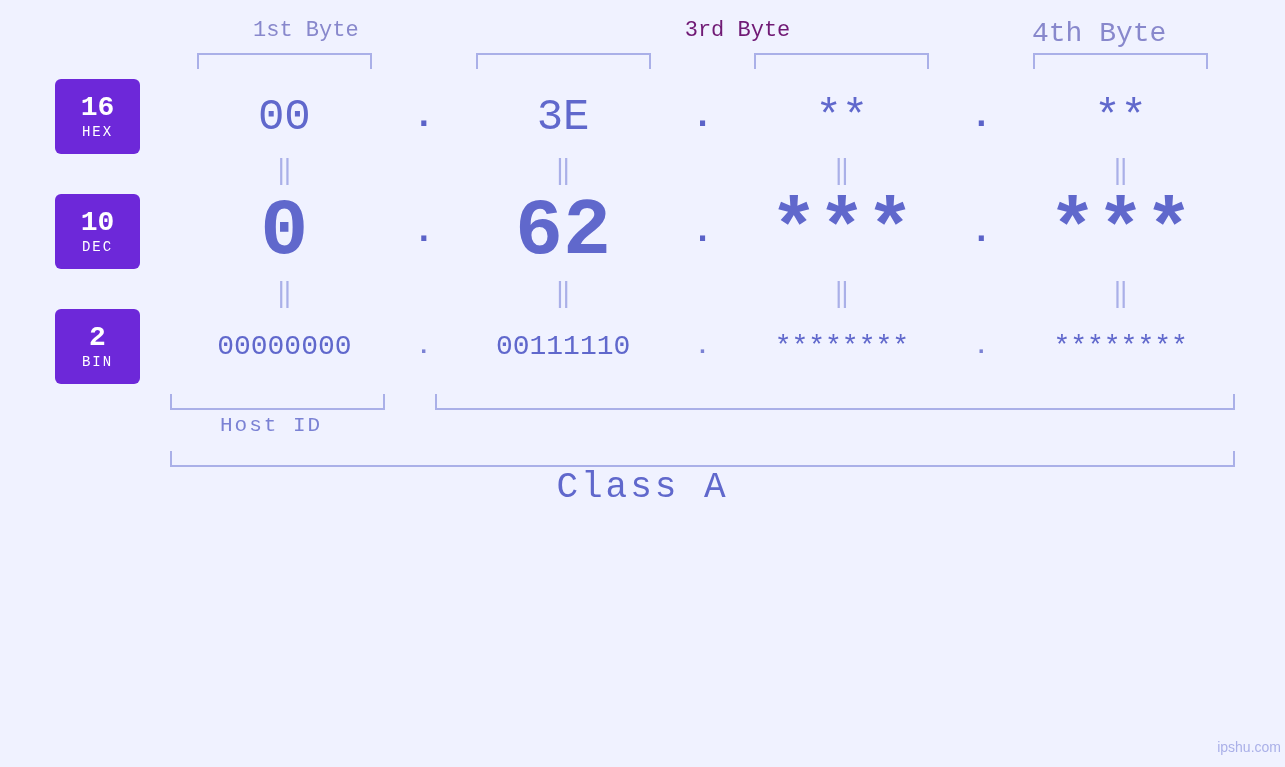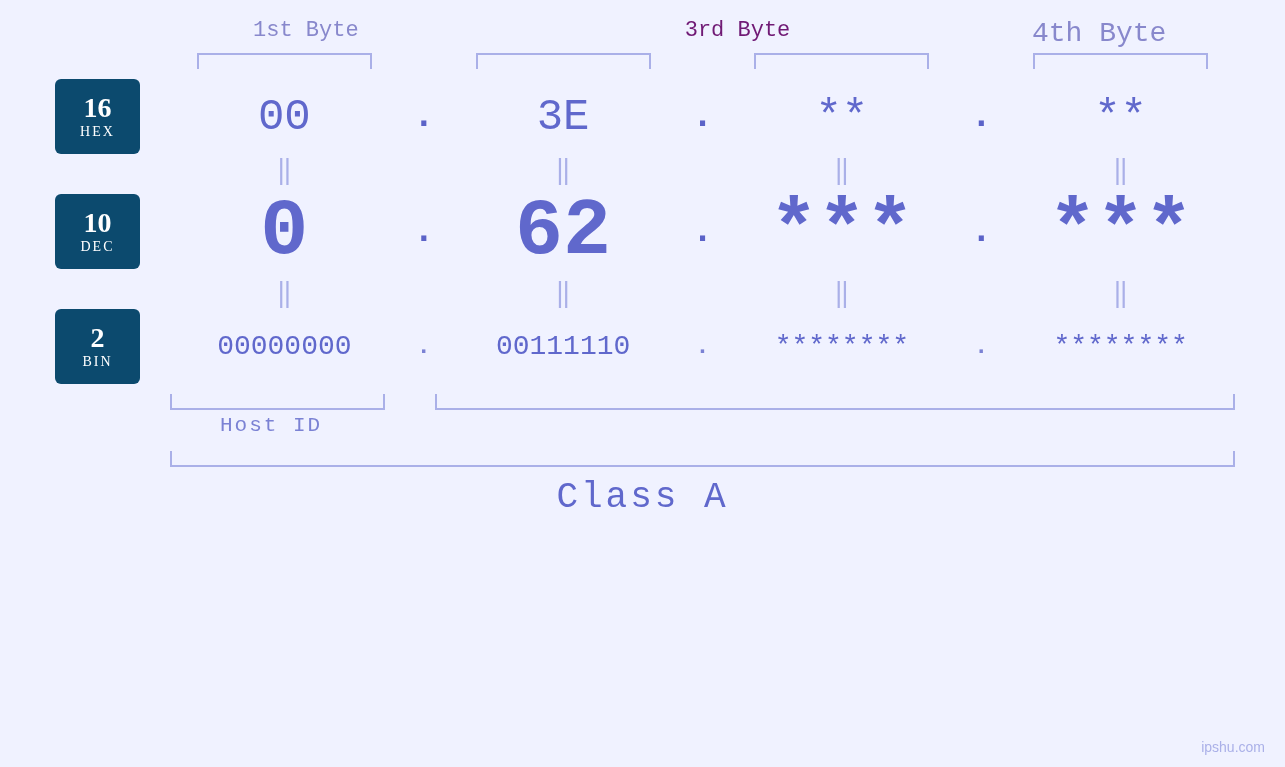--- a/index.html
+++ b/index.html
@@ -17,48 +17,48 @@
       width: 1285px;
       height: 767px;
       position: relative;
       display: flex;
       flex-direction: column;
       align-items: center;
       padding: 0 50px;
     }
 
     .base-badge {
-      background: #0c4a6e;
+      background: #6d28d9;
       color: white;
       border-radius: 6px;
       width: 85px;
       height: 75px;
       display: flex;
       flex-direction: column;
       align-items: center;
       justify-content: center;
-      font-family: Liberation Serif, serif;
+      font-family: Liberation Mono, monospace;
     }
 
     .base-badge .base-number {
       font-size: 28px;
       font-weight: bold;
       line-height: 1.1;
     }
 
     .base-badge .base-label {
       font-size: 14px;
       letter-spacing: 2px;
     }
 
     
     .watermark {
       position: absolute;
       bottom: 12px;
-      right: 20px;
+      right: 4px;
       color: #aab0e8;
       font-size: 14px;
       font-family: Arial, sans-serif;
       text-align: right;
     }
 
     .row-with-base {
       display: flex;
       align-items: center;
       width: 100%;
@@ -244,18 +244,18 @@
 
   <div style="display:flex; width:100%; padding-left:120px; margin-top:4px;">
     <div style="width:50px;"></div>
     <div style="width:800px; text-align:left; color:#7b82d4; font-size:21px; font-family:'Courier New',monospace; letter-spacing:2px;">Host ID</div>
   </div>
 
   <div style="display:flex; width:100%; padding-left:120px; margin-top:14px;">
     <div style="width:1065px; height:16px; border:2px solid #aab0e8; border-top:none;"></div>
   </div>
 
-  <div style="display:flex; width:100%; justify-content:center; margin-top:10px;">
+  <div style="display:flex; width:100%; justify-content:center; ">
     <span style="color:#6068cc; font-size:36px; font-family:'Courier New',monospace; letter-spacing:3px;">Class A</span>
   </div>
 
   <div class="watermark">ipshu.com</div>
 </div>
 
 </body></html>

